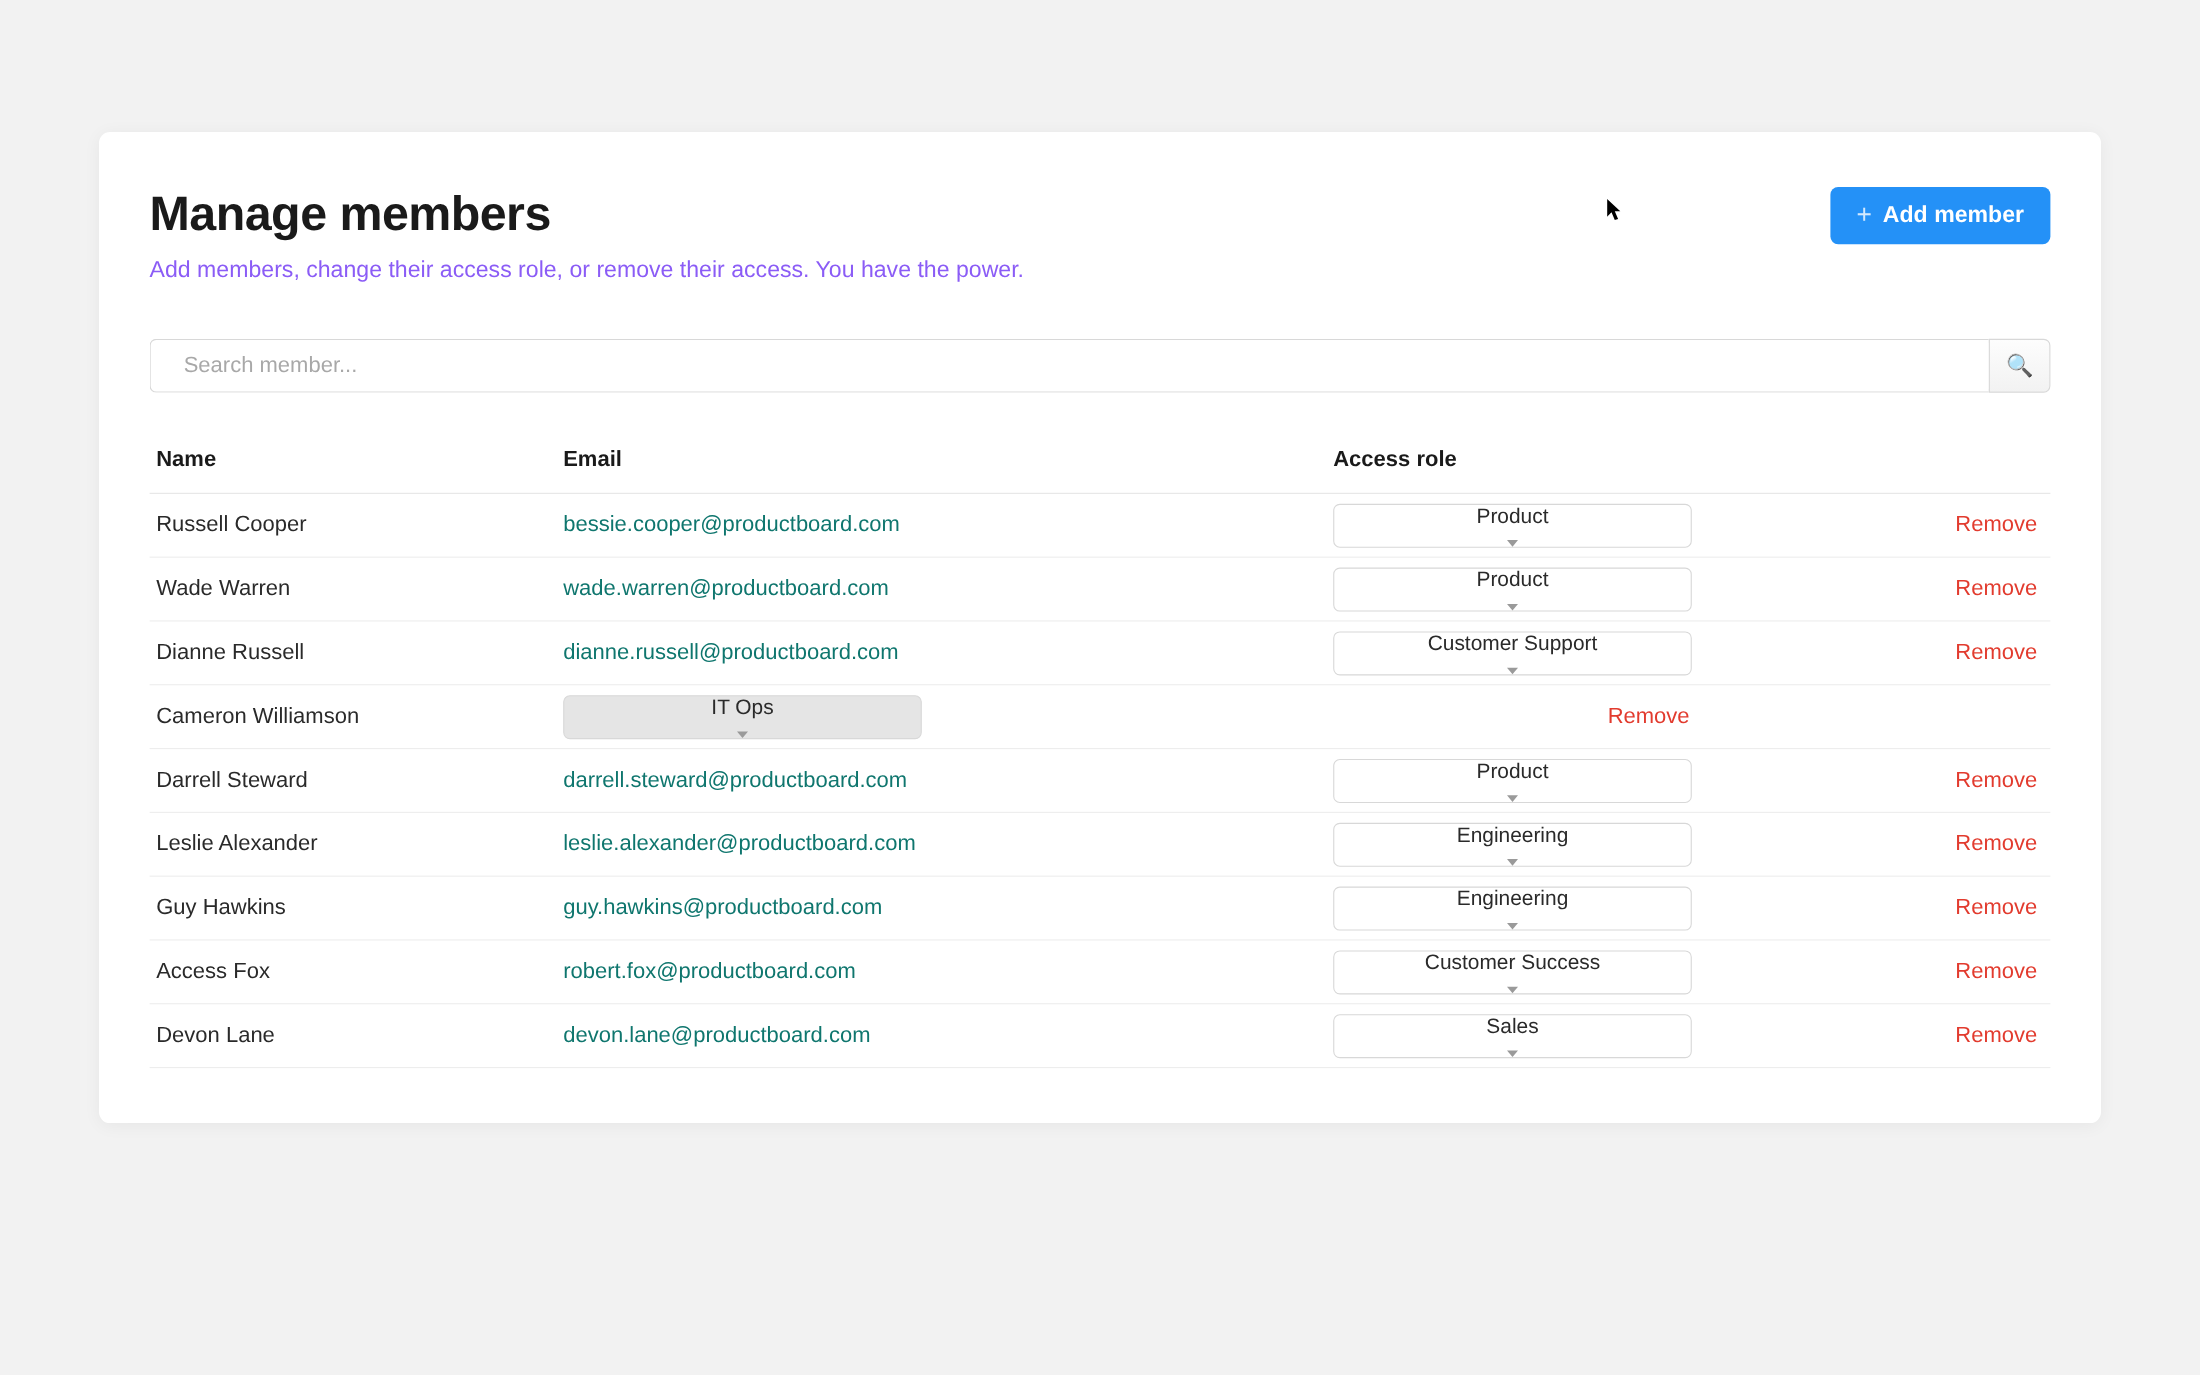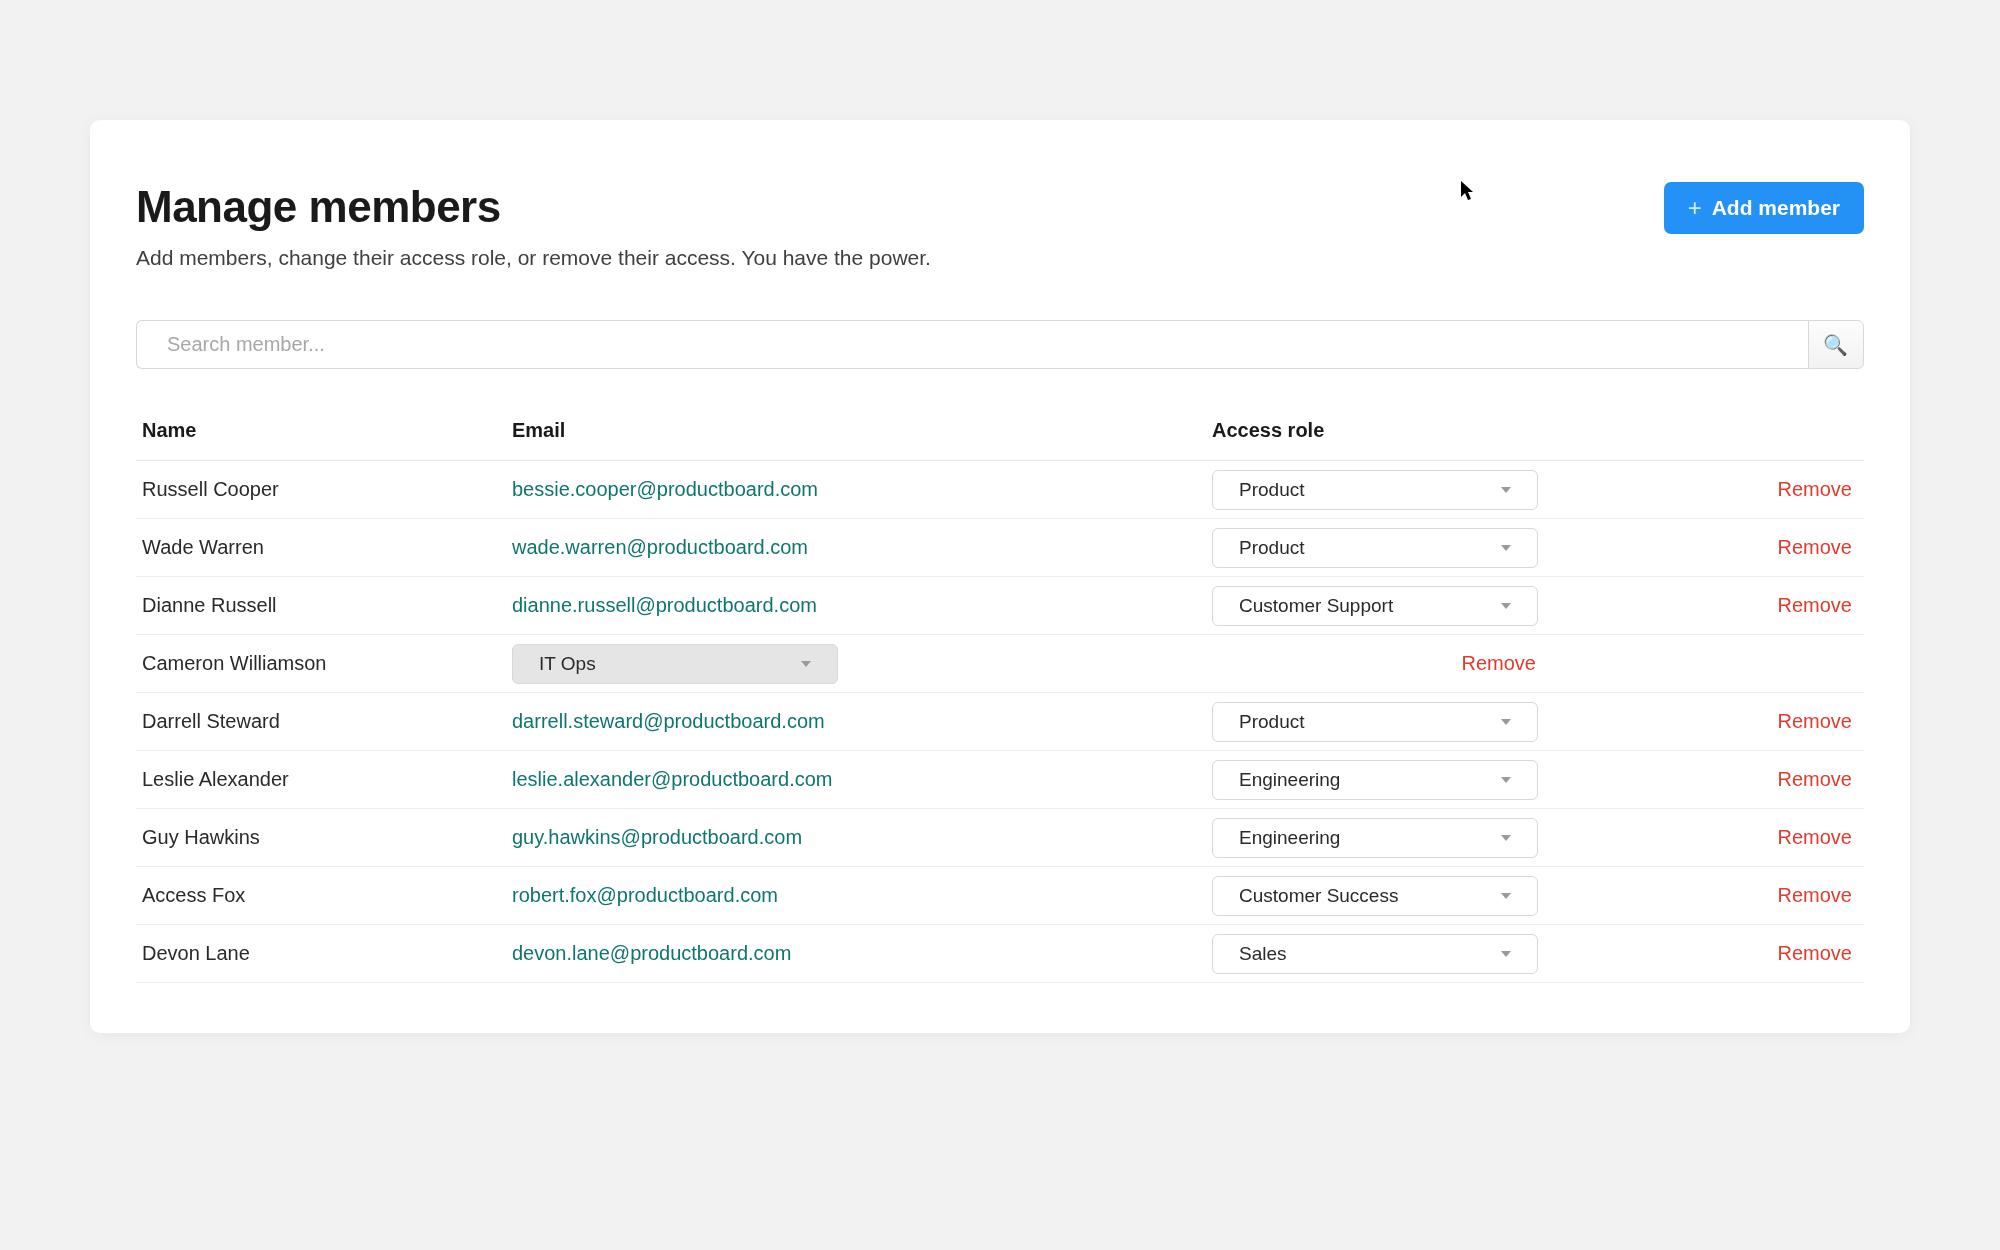--- a/index.html
+++ b/index.html
@@ -14,32 +14,31 @@
     background: #fff;
     border-radius: 10px;
     box-shadow: 0 2px 15px rgba(0,0,0,0.05);
     padding: 50px 46px 50px 46px;
     width: 100%;
   }
   .header-row {
     display: flex;
     justify-content: space-between;
     align-items: flex-start;
-    margin-top: 12px;
   }
   .title-block { display: flex; flex-direction: column; gap: 14px; }
   .page-title {
     font-size: 44px;
     font-weight: 700;
     color: #1a1a1a;
     letter-spacing: -0.5px;
   }
   .page-subtitle {
     font-size: 21px;
-    color: #404040;
+    color: #8b5cf6;
     font-weight: 400;
   }
   .add-btn {
     background: #2491f7;
     color: #fff;
     border: none;
     border-radius: 7px;
     font-size: 21px;
     font-weight: 600;
     padding: 14px 24px;
@@ -113,20 +112,21 @@
     border: 1px solid #d8d8d8;
     border-radius: 6px;
     background: #fff;
     padding: 0 26px;
     font-size: 19px;
     color: #2a2a2a;
     display: flex;
     align-items: center;
     justify-content: space-between;
     cursor: pointer;
+    flex-direction: column;
   }
   .role-select.hover { background: #e5e5e5; }
   .caret {
     width: 0; height: 0;
     border-left: 5px solid transparent;
     border-right: 5px solid transparent;
     border-top: 6px solid #9a9a9a;
   }
   .remove {
     color: #e23b2e;

